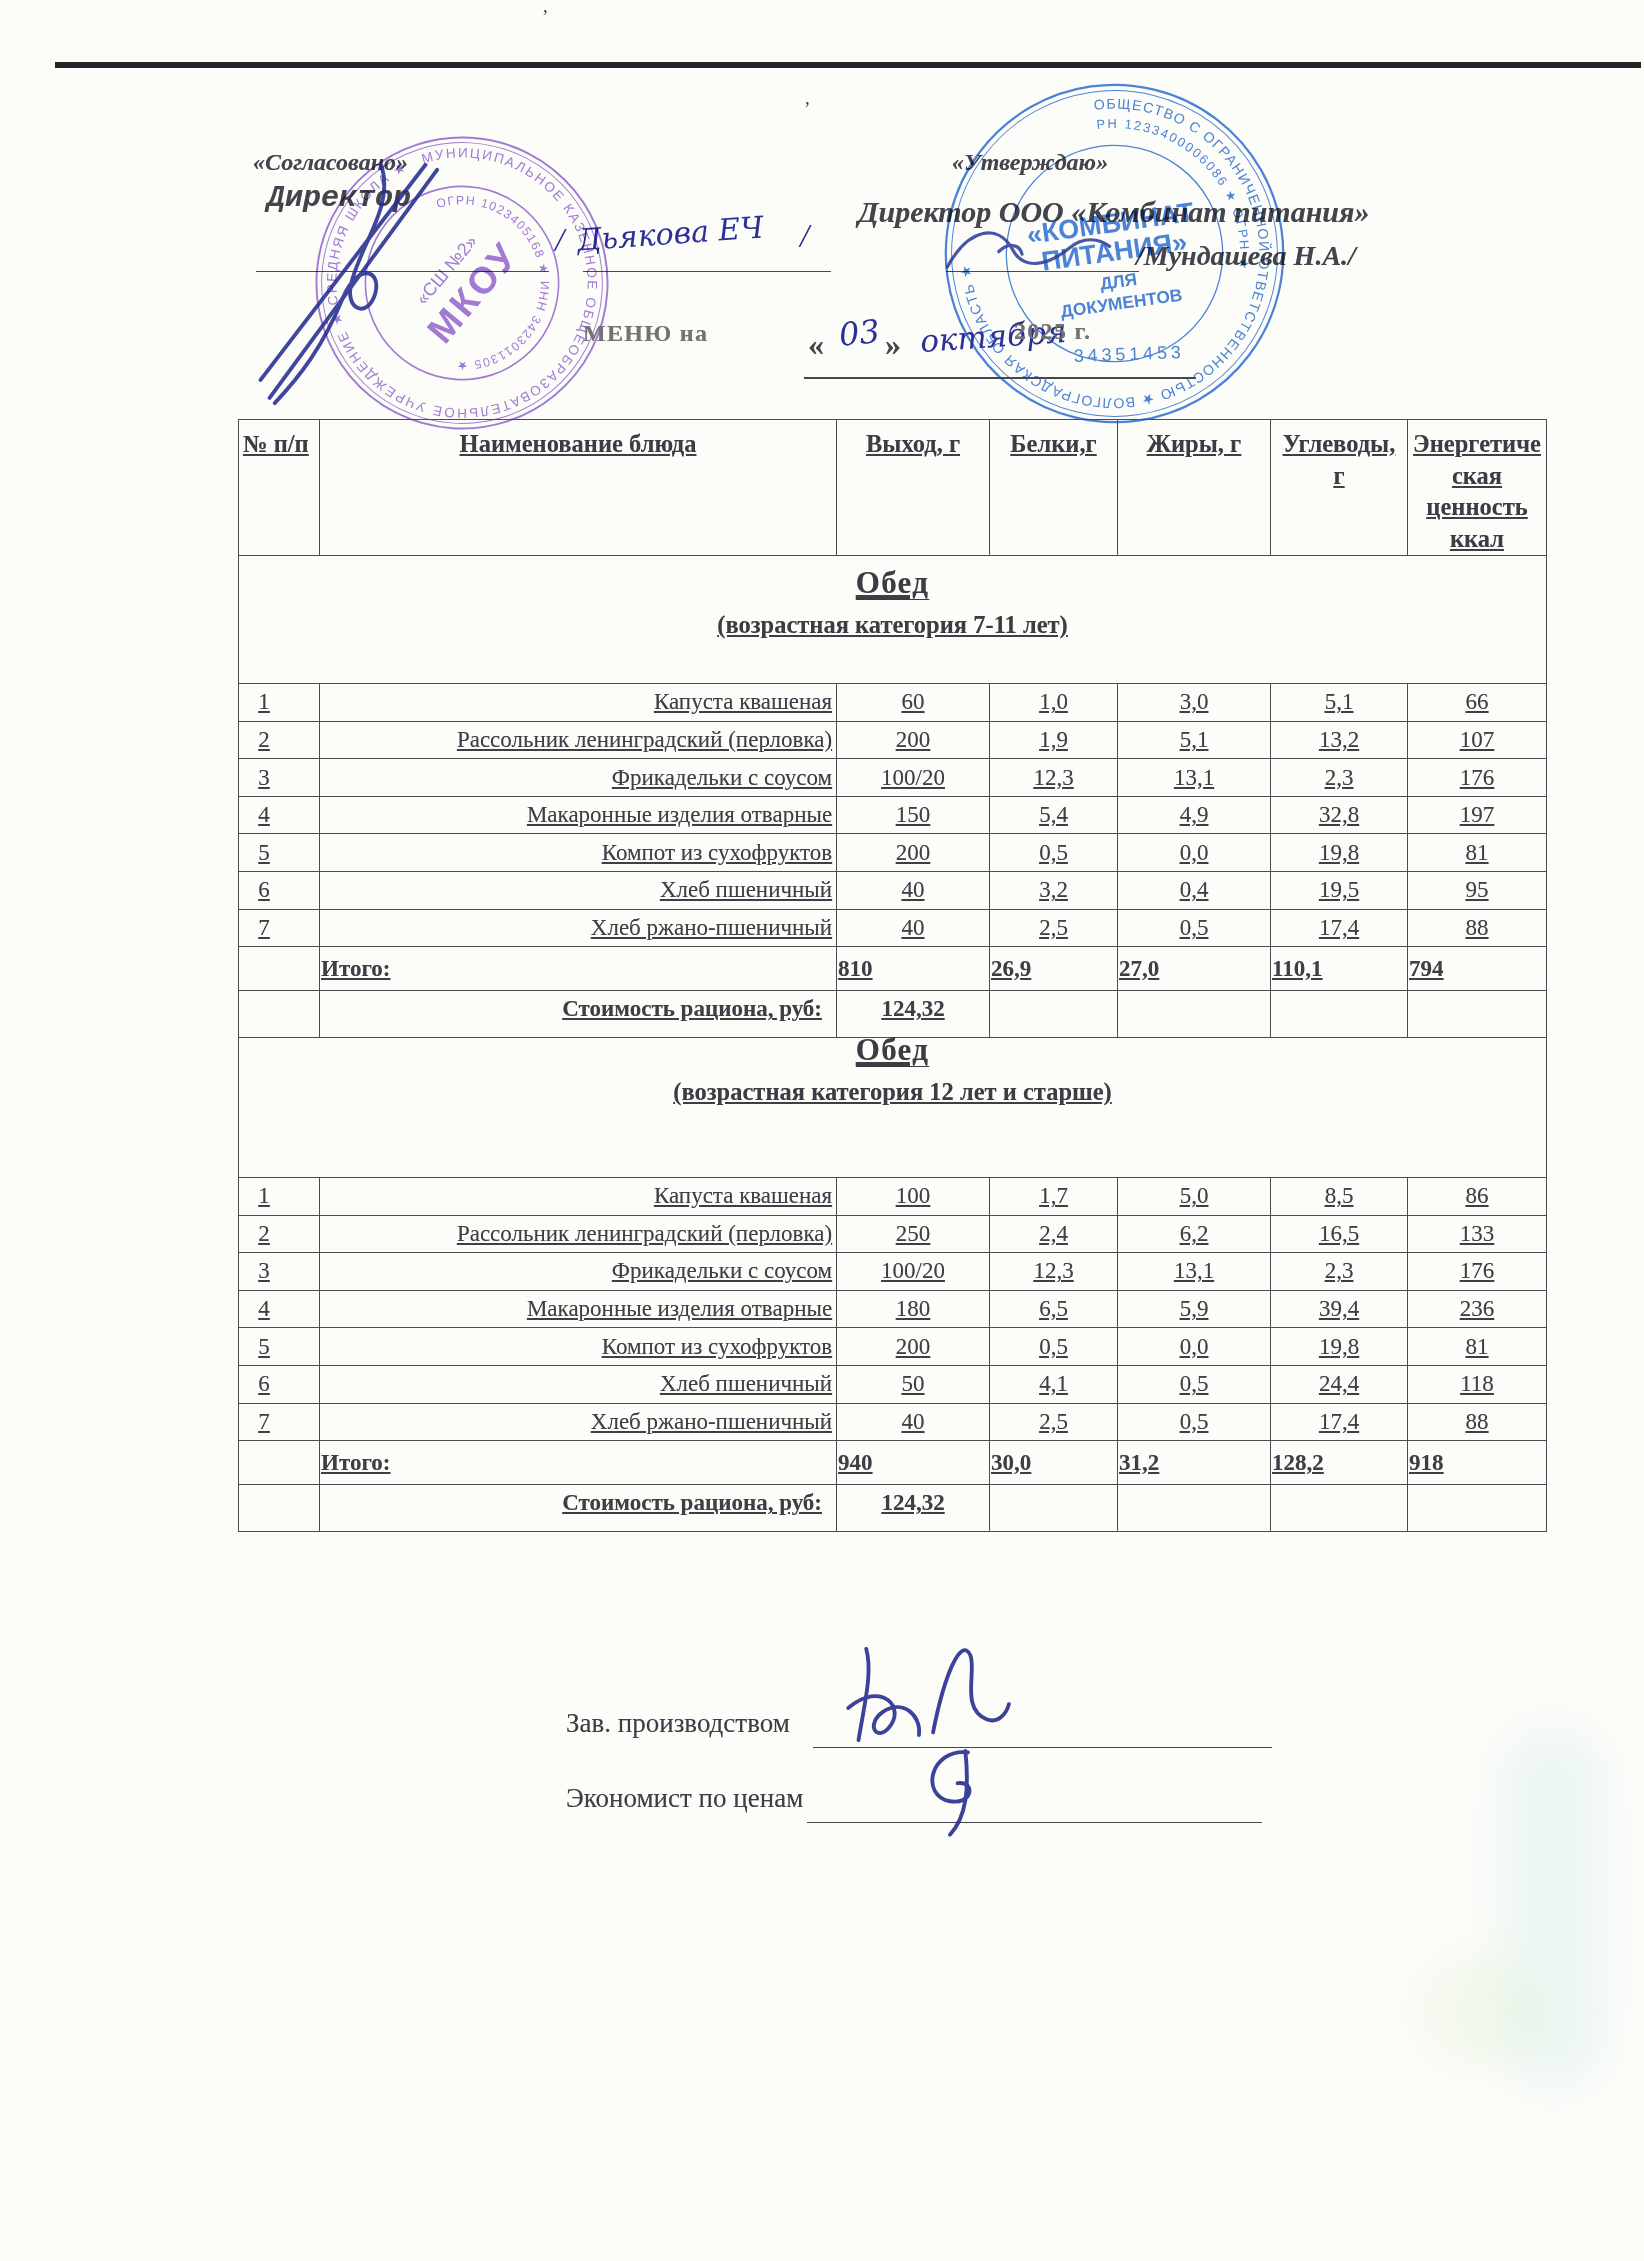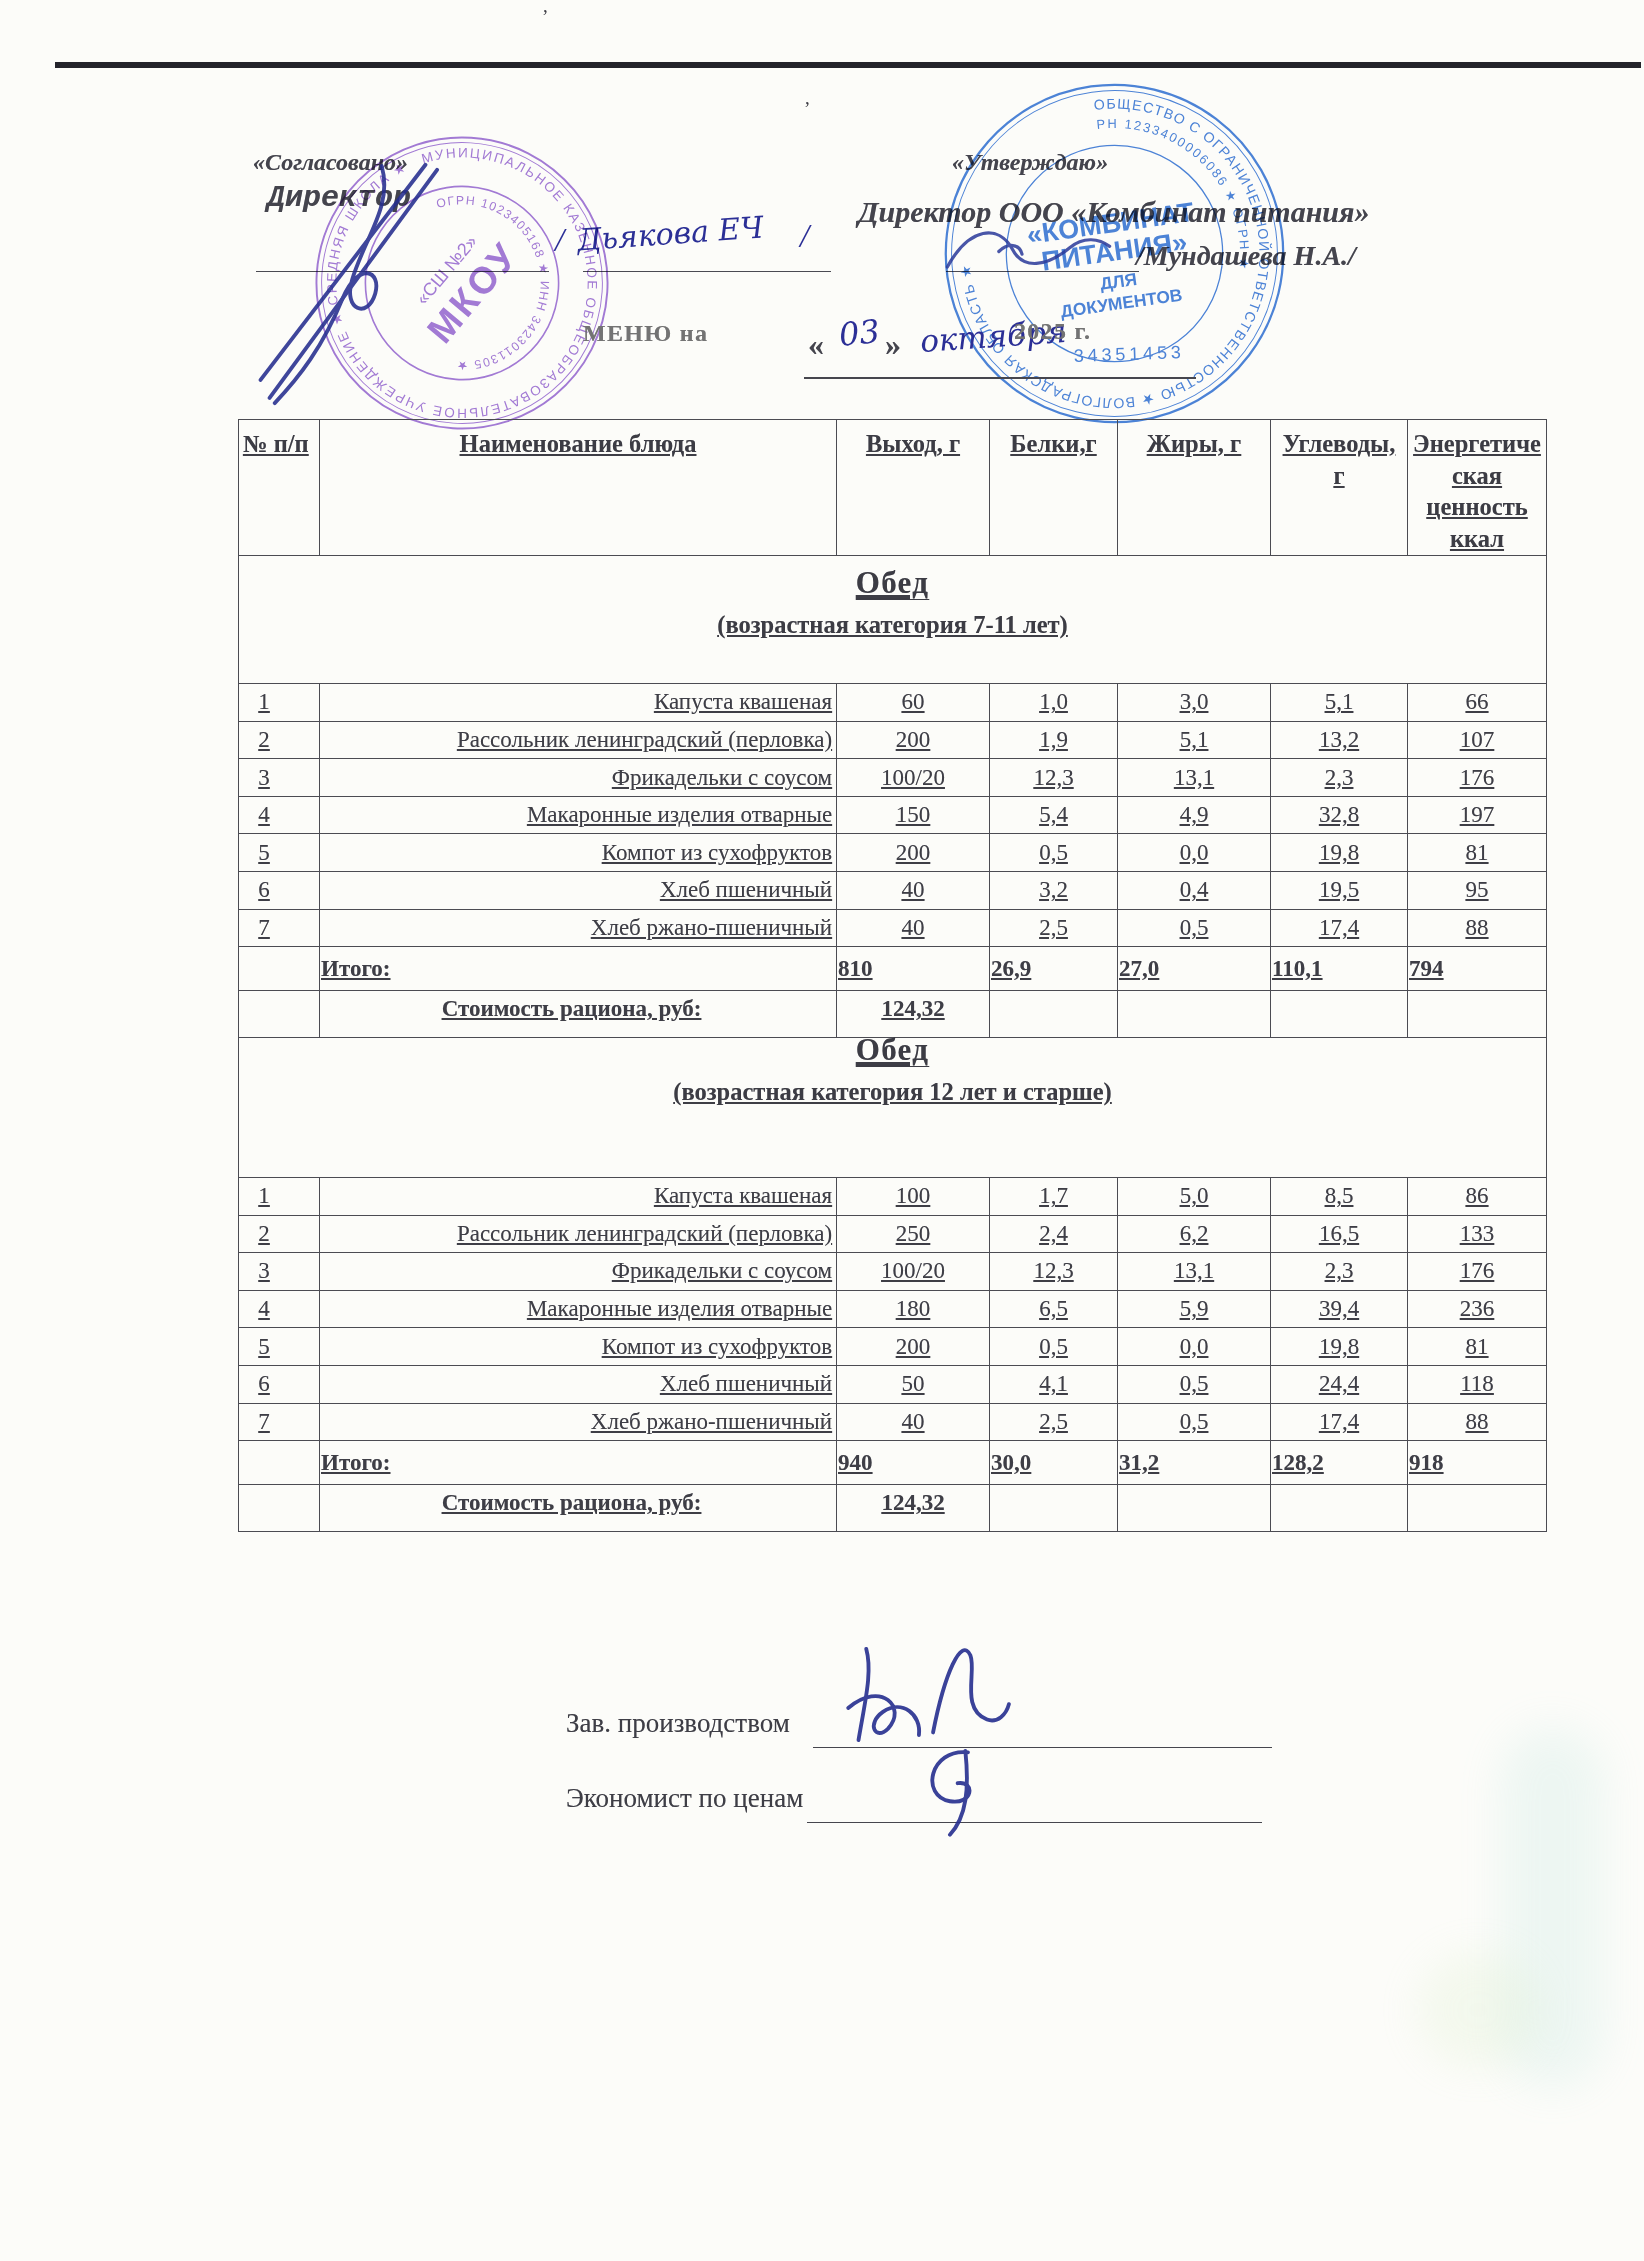--- a/index.html
+++ b/index.html
@@ -43,21 +43,21 @@
   .rows td{height:34px;vertical-align:middle;text-align:center;padding:1.3px 3.9px;}
   .rows td.c-num{text-align:left;padding-left:19.3px;}
   .rows td.c-name{text-align:right;padding-left:18px;}
   td.band{vertical-align:top;text-align:center;}
   .sec-title{font-size:31px;font-weight:bold;text-decoration:underline;
     text-decoration-thickness:1.9px;text-underline-offset:5.2px;color:#3c3c44;letter-spacing:1.3px;}
   .sec-sub{font-size:24.5px;font-weight:bold;color:#3c3c44;margin-top:10.3px;}
   tr.totals td{height:41px;font-weight:bold;vertical-align:middle;}
   tr.totals td.t-label{text-align:left;padding-right:14px;}
   tr.cost td{height:40px;font-weight:bold;text-align:center;vertical-align:top;padding-top:5.2px;}
-  tr.cost td.t-label{text-align:center;padding-right:14px;}
+  tr.cost td.t-label{text-align:right;padding-right:14px;}
   #table2{border-top:0;}
   #table2 td.band{border-top:0;}
 
   
   .foot-label{font-size:27px;color:#3e3e46;}
   .foot-line{border-top:1.9px solid #46464e;height:0;}
 
   
   .stamp{mix-blend-mode:multiply;}
   svg text{font-family:"Liberation Sans","DejaVu Sans",sans-serif;}

